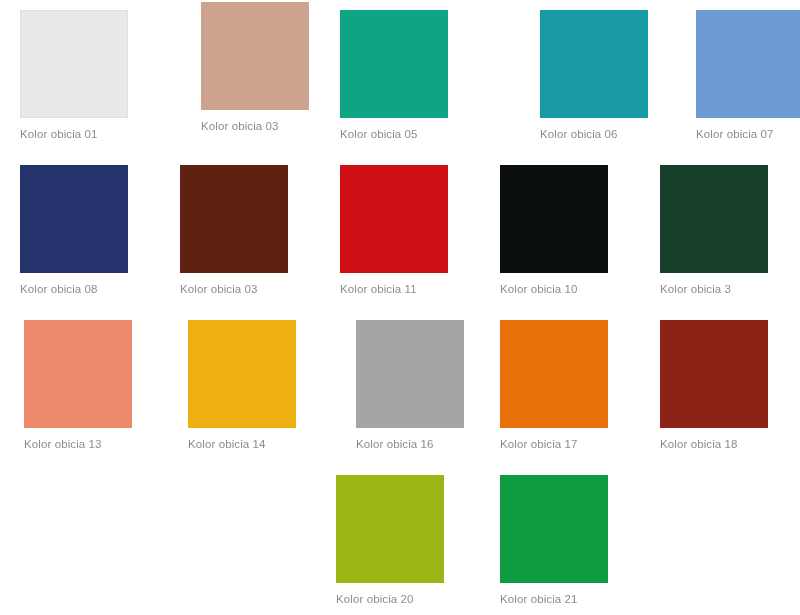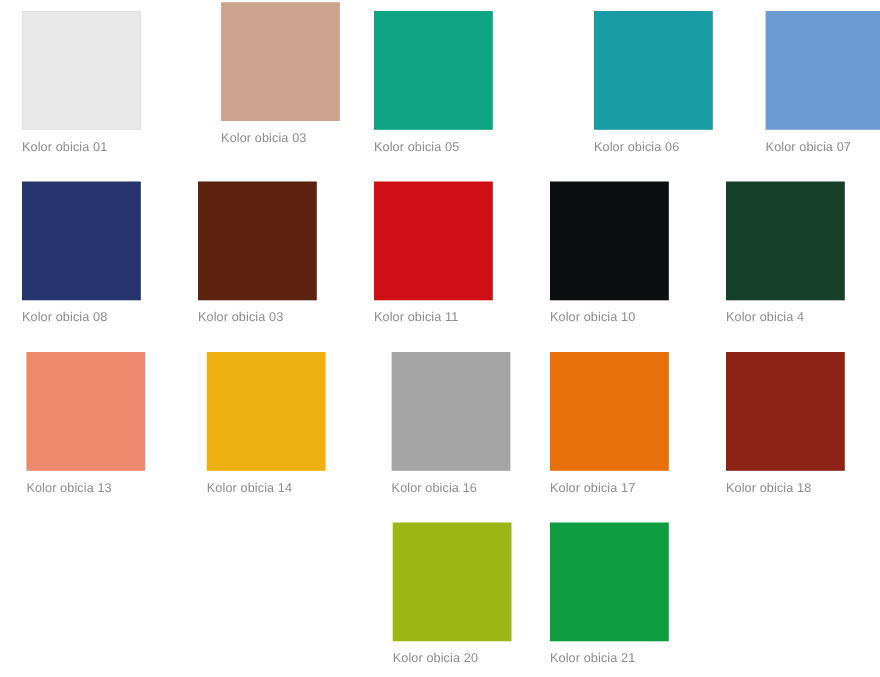--- a/index.html
+++ b/index.html
@@ -77,21 +77,21 @@
     <div class="swatch-cell" style="left: 340px; top: 165px;">
       <div class="swatch-chip" title="czerwony" style="background: rgb(206, 15, 21);"></div>
       <span class="swatch-label">Kolor obicia 11</span>
     </div>
     <div class="swatch-cell" style="left: 500px; top: 165px;">
       <div class="swatch-chip" title="czarny" style="background: rgb(11, 14, 15);"></div>
       <span class="swatch-label">Kolor obicia 10</span>
     </div>
     <div class="swatch-cell" style="left: 660px; top: 165px;">
       <div class="swatch-chip" title="ciemnozielony" style="background: rgb(22, 64, 42);"></div>
-      <span class="swatch-label">Kolor obicia 4</span>
+      <span class="swatch-label">Kolor obicia 3</span>
     </div>
     <div class="swatch-cell" style="left: 24px; top: 320px;">
       <div class="swatch-chip" title="lososiowy" style="background: rgb(237, 138, 108);"></div>
       <span class="swatch-label">Kolor obicia 13</span>
     </div>
     <div class="swatch-cell" style="left: 188px; top: 320px;">
       <div class="swatch-chip" title="zolty" style="background: rgb(238, 177, 17);"></div>
       <span class="swatch-label">Kolor obicia 14</span>
     </div>
     <div class="swatch-cell" style="left: 356px; top: 320px;">
@@ -99,21 +99,21 @@
       <span class="swatch-label">Kolor obicia 16</span>
     </div>
     <div class="swatch-cell" style="left: 500px; top: 320px;">
       <div class="swatch-chip" title="pomaranczowy" style="background: rgb(232, 112, 11);"></div>
       <span class="swatch-label">Kolor obicia 17</span>
     </div>
     <div class="swatch-cell" style="left: 660px; top: 320px;">
       <div class="swatch-chip" title="ceglasty" style="background: rgb(141, 35, 22);"></div>
       <span class="swatch-label">Kolor obicia 18</span>
     </div>
-    <div class="swatch-cell" style="left: 357px; top: 475px;">
+    <div class="swatch-cell" style="left: 336px; top: 475px;">
       <div class="swatch-chip" title="limonkowy" style="background: rgb(155, 182, 21);"></div>
       <span class="swatch-label">Kolor obicia 20</span>
     </div>
     <div class="swatch-cell" style="left: 500px; top: 475px;">
       <div class="swatch-chip" title="zielony" style="background: rgb(15, 155, 63);"></div>
       <span class="swatch-label">Kolor obicia 21</span>
     </div>
   </div>
 
 </body></html>

